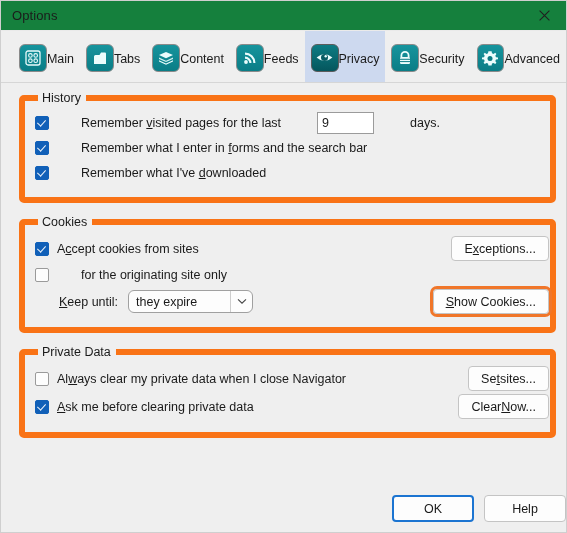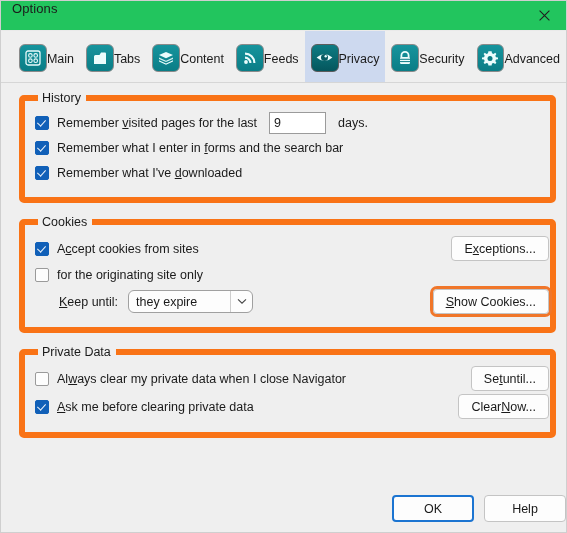--- a/index.html
+++ b/index.html
@@ -24,23 +24,23 @@
     height: 533px;
     box-sizing: border-box;
     background: #efefef;
     border: 1px solid #cfcfcf;
   }
 
   
   #titlebar {
     position: relative;
     height: 29px;
-    background: #22c55e;
-    display: flex;
-    align-items: flex-start;
+    background: #15803d;
+    display: flex;
+    align-items: center;
     border-bottom: 1px solid #eaeaea;
   }
   #title-text {
     margin-left: 11px;
     font-size: 13px;
     color: #1b1b1b;
     letter-spacing: .1px;
   }
   #close-btn {
     position: absolute;
@@ -119,20 +119,21 @@
     color: #1a1a1a;
     padding: 0 5px 0 4px;
     margin-left: 3px;
   }
 
   .row {
     display: flex;
     align-items: center;
     min-height: 22px;
     margin: 3px 0;
+    gap: 24px;
   }
   .row.tight { margin: 2px 0; }
 
   
   .cb {
     width: 14px;
     height: 14px;
     border-radius: 2px;
     box-sizing: border-box;
     flex: 0 0 auto;
@@ -423,21 +424,21 @@
       <legend>Private Data</legend>
 
       <div class="row spread">
         <div style="display:flex;align-items:center">
           <span class="cb off"></span>
           <span class="cb-label"><span>Al</span><span class="ak">w</span><span>ays clear my private data when I close Navigator</span></span>
         </div>
         <button class="btn">
             <span>Se</span>
             <span class="ak">t</span>
-            <span>until...</span>
+            <span>sites...</span>
           </button>
       </div>
 
       <div class="row spread">
         <div style="display:flex;align-items:center">
           <span class="cb on"></span>
           <span class="cb-label"><span class="ak">A</span><span>sk me before clearing private data</span></span>
         </div>
         <button class="btn">
             <span>Clear </span>

